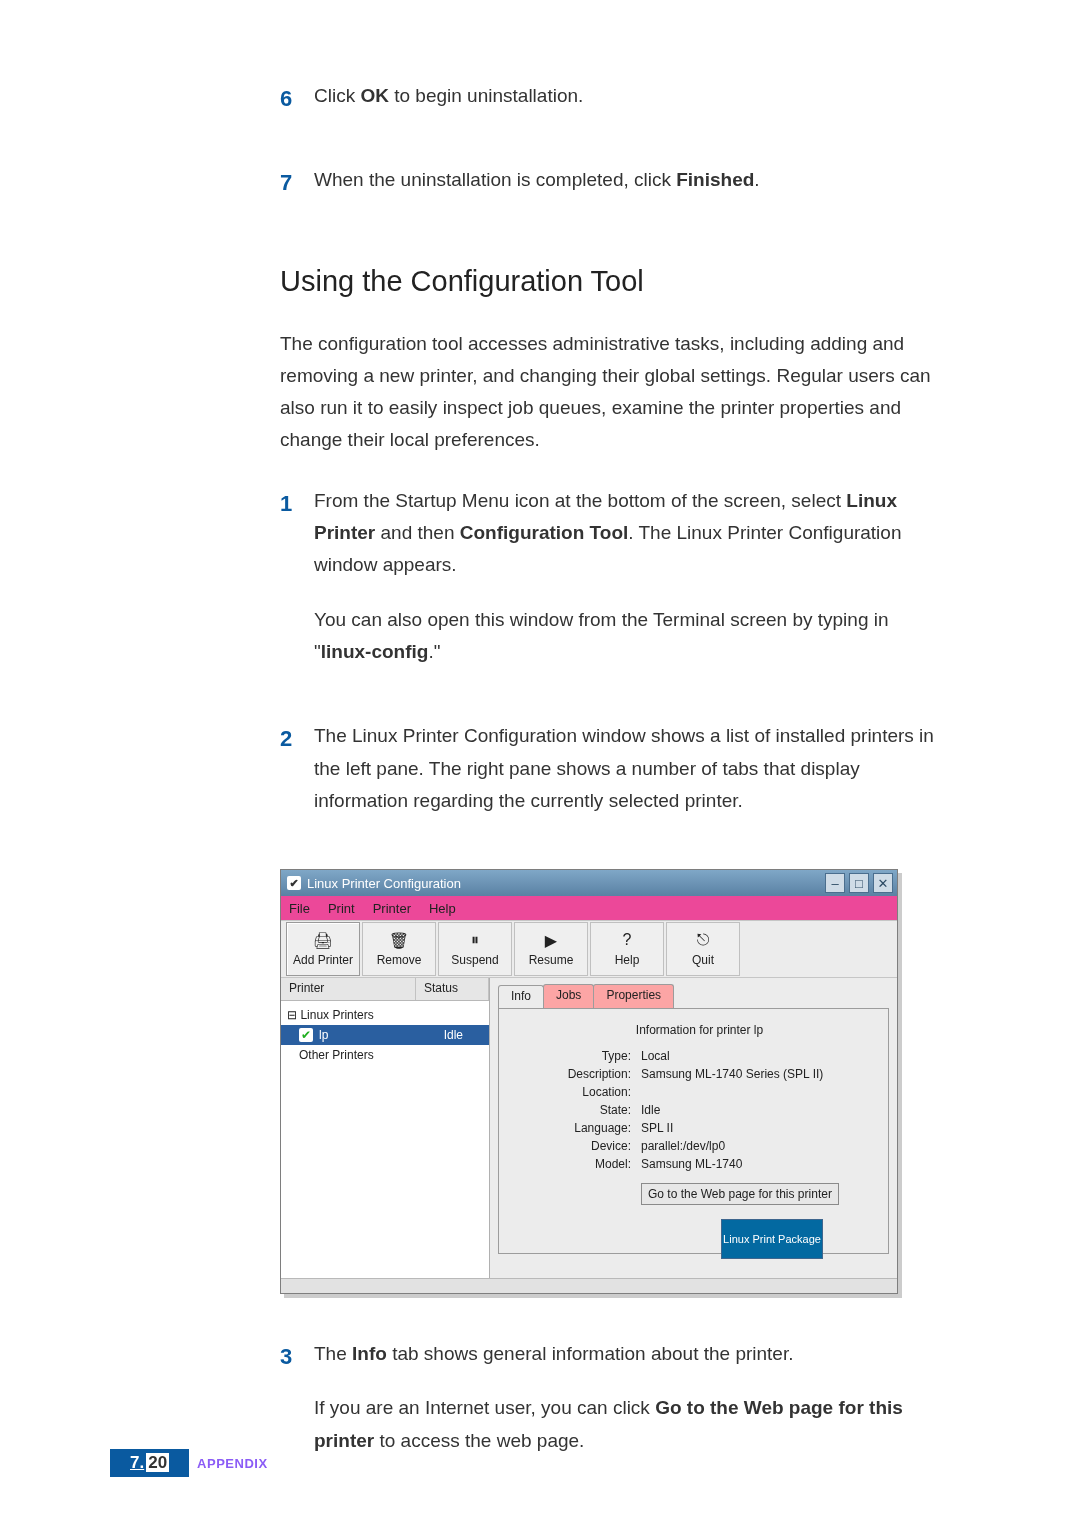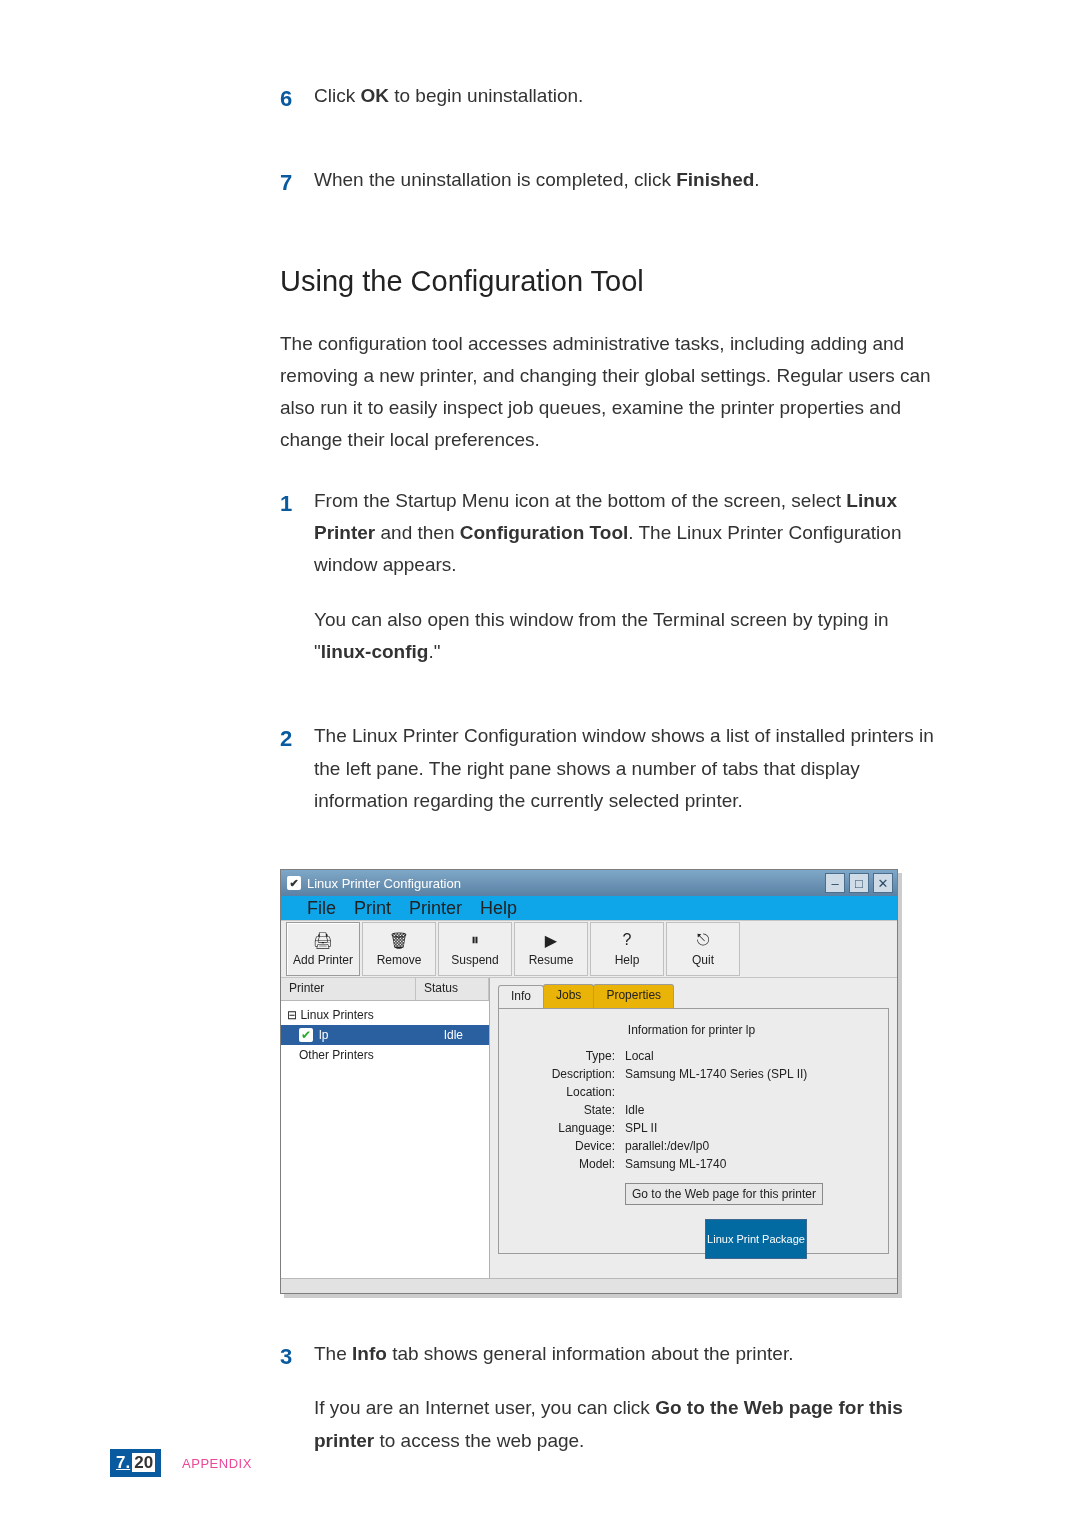--- a/index.html
+++ b/index.html
@@ -12,52 +12,52 @@
   .step-body b{font-weight:bold;}
   h2.section{font-size:29px;color:#222;margin:14px 0 30px 0;font-weight:normal;}
   p.intro{font-size:19px;line-height:1.7;margin:0 0 28px 0;}
   
   .shot-wrap{margin:10px 0 0 0;}
   .win{border:1px solid #7e7e7e;background:#ececec;font-family:Arial,Helvetica,sans-serif;font-size:13px;color:#222;box-shadow:4px 4px 0 rgba(0,0,0,0.2);}
   .titlebar{height:26px;background:linear-gradient(#7fa7c7,#5a81a3);color:#fff;display:flex;align-items:center;font-size:13px;padding:0 6px;position:relative;}
   .titlebar .tb-ico{width:14px;height:14px;background:#fff;border-radius:2px;margin-right:6px;display:flex;align-items:center;justify-content:center;color:#333;font-size:11px;font-weight:bold;}
   .titlebar .ctrls{position:absolute;right:4px;top:3px;display:flex;gap:4px;}
   .titlebar .ctrls span{width:18px;height:18px;background:#cfdce7;border:1px solid #4a6e8e;color:#2c4a64;display:flex;align-items:center;justify-content:center;font-size:13px;cursor:pointer;}
-  .menubar{height:24px;background:#0ea5e9;border-bottom:1px solid #c6c6c6;display:flex;align-items:center;gap:18px;padding:0 26px;font-size:18px;}
+  .menubar{height:24px;background:#ec4899;border-bottom:1px solid #c6c6c6;display:flex;align-items:center;gap:18px;padding:0 8px;font-size:13px;}
   .toolbar{height:56px;background:#ececec;border-bottom:1px solid #c6c6c6;display:flex;align-items:center;gap:0;padding:0 4px;font-size:12px;}
   .tbtn{width:72px;height:52px;border:1px solid #c0c0c0;margin:2px 1px;display:flex;flex-direction:column;align-items:center;justify-content:center;gap:4px;background:#efefef;}
   .tbtn .ti{width:20px;height:18px;display:flex;align-items:center;justify-content:center;font-size:16px;}
   .tbtn.raised{border:1px solid #9a9a9a;box-shadow:inset 1px 1px 0 #fff;}
   .body2{display:flex;height:300px;}
   .left{width:208px;border-right:1px solid #b0b0b0;background:#fff;display:flex;flex-direction:column;}
   .lhdr{display:flex;height:22px;background:#e6e6e6;border-bottom:1px solid #b8b8b8;font-size:12px;}
   .lhdr div{border-right:1px solid #c2c2c2;padding:3px 8px;}
   .tree{font-size:12px;padding:4px 0;}
   .tree .node{padding:3px 6px;}
   .tree .node.sel{background:#2a5fa0;color:#fff;display:flex;}
   .tree .node.sel .st{margin-left:auto;margin-right:20px;}
   .tree .node.sel .ic{margin-right:6px;color:#1fae1f;background:#fff;border-radius:2px;width:14px;text-align:center;}
   .tree .indent1{padding-left:18px;}
   .right{flex:1;background:#ececec;position:relative;}
   .tabs{display:flex;height:24px;margin:6px 0 0 8px;font-size:12px;}
-  .tabs .tab{border:1px solid #9c9c9c;border-bottom:none;background:#eab308;padding:3px 12px;margin-right:-1px;border-radius:3px 3px 0 0;}
+  .tabs .tab{border:1px solid #9c9c9c;border-bottom:none;background:#fca5a5;padding:3px 12px;margin-right:-1px;border-radius:3px 3px 0 0;}
   .tabs .tab.act{background:#ececec;position:relative;top:1px;}
-  .pane{border:1px solid #9c9c9c;margin:0 8px 8px 8px;background:#ececec;padding:14px 10px 10px 6px;height:246px;box-sizing:border-box;position:relative;}
+  .pane{border:1px solid #9c9c9c;margin:0 8px 8px 8px;background:#ececec;padding:14px 10px 10px 22px;height:246px;box-sizing:border-box;position:relative;}
   .pane .ph{text-align:center;font-size:12px;margin-bottom:12px;}
   .kv{display:flex;font-size:12px;margin:4px 0;}
   .kv .k{width:110px;text-align:right;padding-right:10px;}
   .kv .v{flex:1;}
   .webbtn{border:1px solid #8a8a8a;background:#e7e7e7;font-size:12px;padding:3px 6px;display:inline-block;margin-top:8px;margin-left:120px;cursor:pointer;}
   .linux-badge{margin:14px 0 0 200px;width:100px;height:38px;background:#0369a1;color:#fff;font-size:11px;display:flex;align-items:center;justify-content:center;border:1px solid #3e668e;}
   .statusbar{height:14px;border-top:1px solid #b9b9b9;background:#e2e2e2;}
   
   .foot{position:absolute;left:110px;bottom:46px;display:flex;align-items:center;}
-  .foot .chip{background:#0a5aa0;color:#fff;font-weight:bold;padding:4px 6px;font-size:17px;text-decoration:underline;}
+  .foot .chip{background:#0a5aa0;color:#fff;font-weight:bold;padding:4px 20px;font-size:17px;text-decoration:underline;}
   .foot .chip .pg{background:#fff;color:#333;padding:0 2px;margin-left:2px;}
-  .foot .aplabel{font-size:13px;letter-spacing:0.5px;color:#ec4899;margin-left:21px;}
+  .foot .aplabel{font-size:13px;letter-spacing:0.5px;color:#8b5cf6;margin-left:8px;font-weight:bold;}
 </style>
 </head>
 <body>
 
 <div class="page">
   <div class="content">
 
     <div class="step-row">
       <div class="step-num">6</div>
       <div class="step-body">

